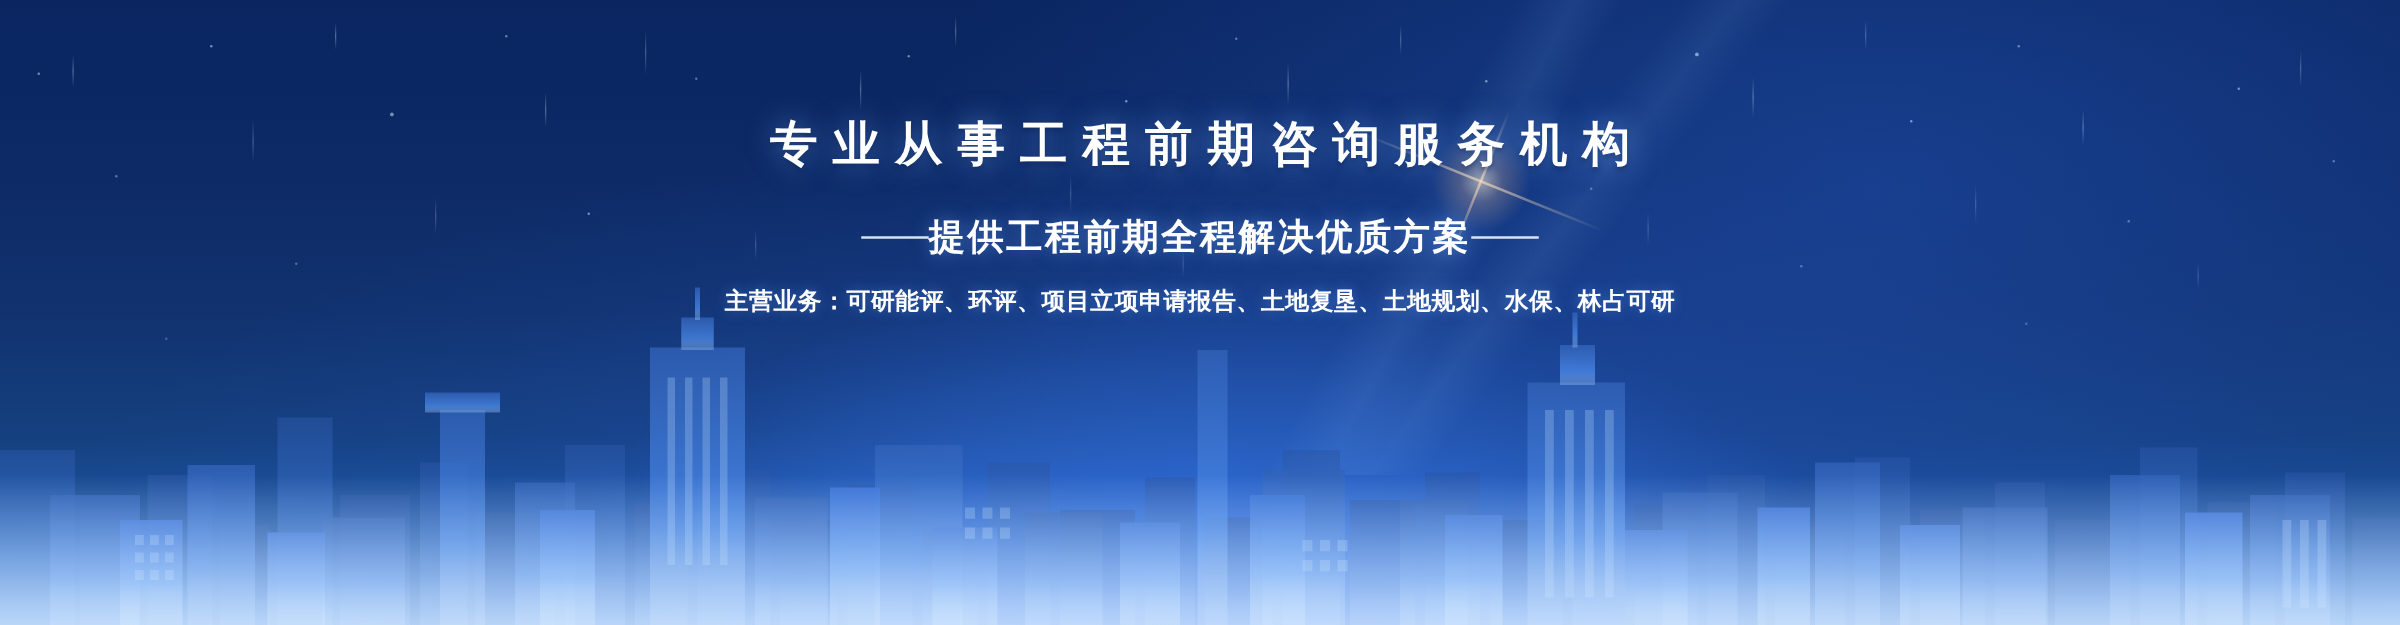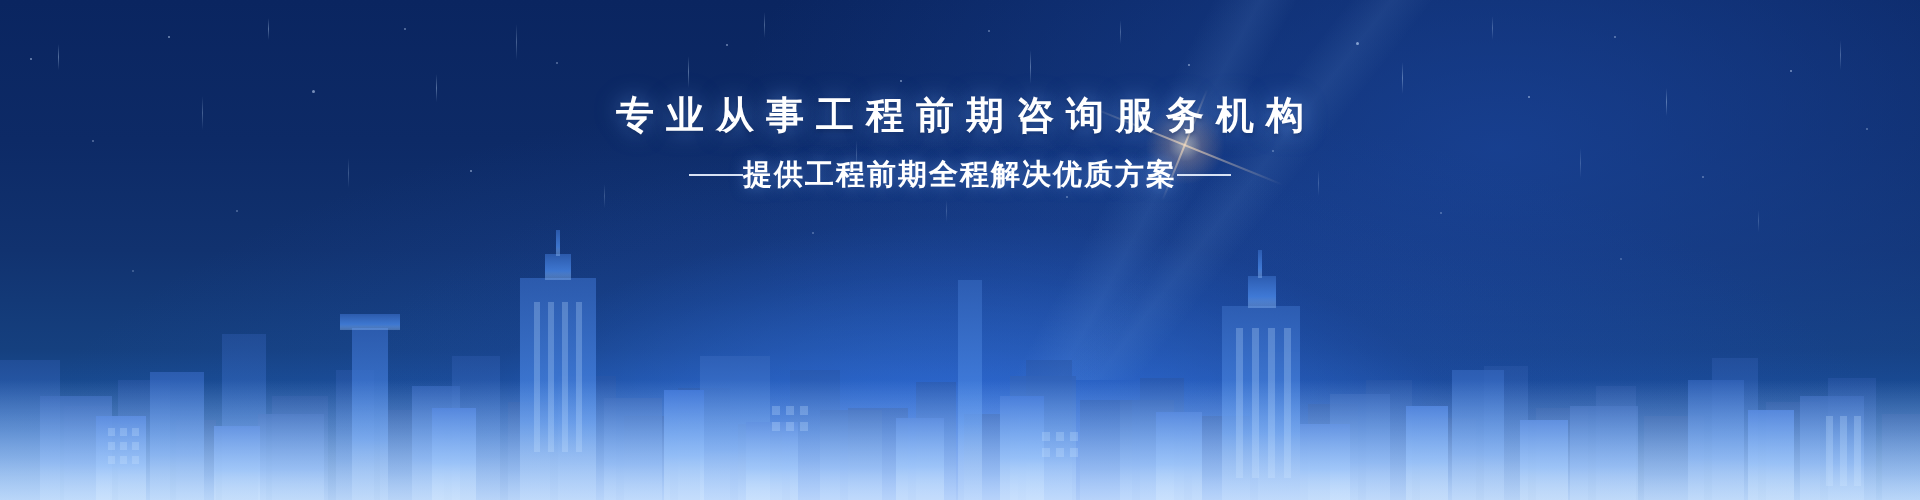--- a/index.html
+++ b/index.html
@@ -106,21 +106,21 @@
     line-height: 1;
     font-weight: 700;
     color: #ffffff;
     letter-spacing: 12px;
     text-indent: 12px;
     font-family: "DejaVu Sans", "Liberation Sans", sans-serif;
     text-shadow: 0 0 22px rgba(120,175,255,.55), 0 2px 4px rgba(0,20,60,.45);
     white-space: nowrap;
   }
   .sub-row {
-    margin-top: 26px;
+    margin-top: 41px;
     display: flex;
     align-items: center;
     justify-content: center;
   }
   .rule {
     display: block;
     width: 54px; height: 2px;
     background: #e8f1ff;
     opacity: .92;
   }
@@ -350,15 +350,16 @@
 
   <div class="copy">
     <div class="headline">专业从事工程前期咨询服务机构</div>
 
     <div class="sub-row">
       <span class="rule"></span>
       <span class="subhead">提供工程前期全程解决优质方案</span>
       <span class="rule"></span>
     </div>
 
+    <div class="services">主营业务：可研能评、环评、项目立项申请报告、土地复垦、土地规划、水保、林占可研</div>
   </div>
 
 </div>
 
 </body></html>

